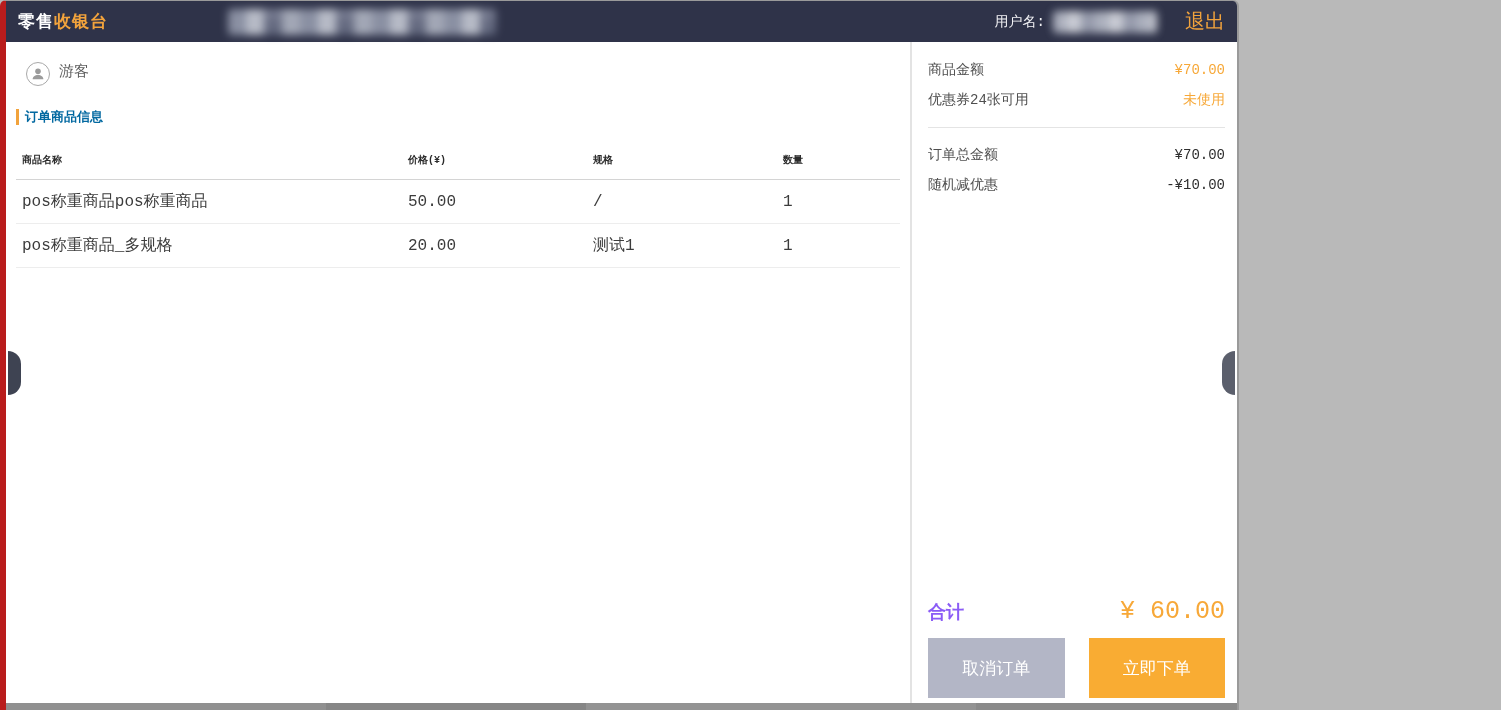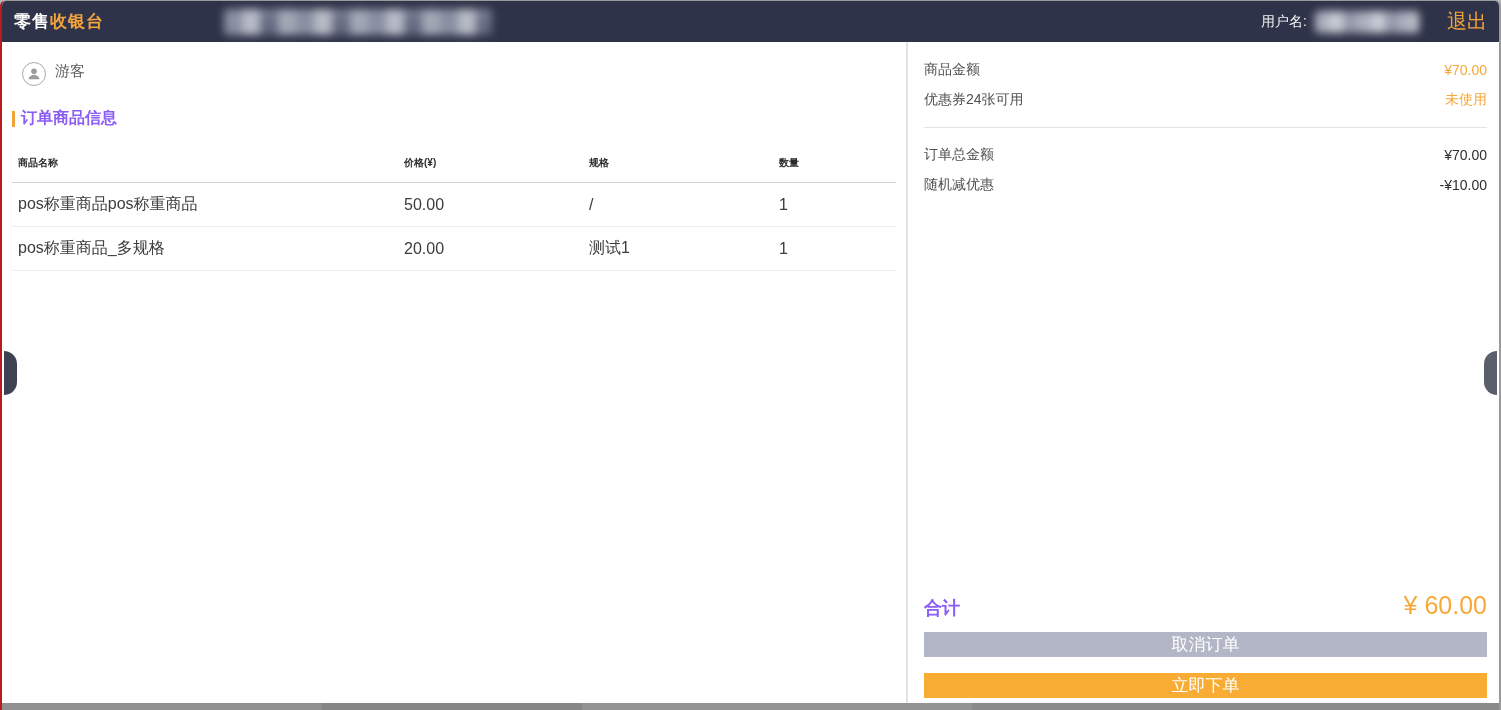--- a/index.html
+++ b/index.html
@@ -1,19 +1,19 @@
 <!DOCTYPE html>
 <html><head>
 <meta charset="utf-8">
 <style>
   html,body{margin:0;padding:0;background:#b9b9b9;font-family:"Liberation Sans","DejaVu Sans",sans-serif;}
   .window{
-    position:relative;width:1501px;height:710px;box-sizing:border-box;
+    position:relative;width:1239px;height:710px;box-sizing:border-box;
     background:#fff;overflow:hidden;border-radius:6px 6px 0 0;
-    border-top:1px solid #9a9a9a;border-left:2px solid #b91c1c;border-right:2px solid #9a9a9a;
+    border-top:1px solid #9a9a9a;border-left:6px solid #b91c1c;border-right:2px solid #9a9a9a;font-family:Liberation Mono, monospace;
   }
   
   .topbar{
     height:41px;background:#2f3349;display:flex;align-items:center;
     padding:0 12px;color:#fff;
   }
   .app-title{font-size:17px;font-weight:bold;letter-spacing:1px;white-space:nowrap;}
   .app-title .accent{color:#f2a33c;}
   .redacted{
     height:26px;border-radius:4px;filter:blur(4px);opacity:.85;
@@ -32,42 +32,42 @@
   .content{display:flex;height:662px;}
   .left-panel{width:906px;box-sizing:border-box;padding:0 10px;border-right:2px solid #e3e3e3;}
   .right-panel{flex:1;display:flex;flex-direction:column;box-sizing:border-box;padding:0 12px 6px 16px;}
   
   .guest-row{display:flex;align-items:flex-start;margin:20px 0 0 10px;height:26px;}
   .avatar{width:24px;height:24px;border-radius:50%;border:1.5px solid #a9a9a9;box-sizing:border-box;
           display:flex;align-items:center;justify-content:center;overflow:hidden;background:#fff;}
   .guest-name{margin-left:9px;font-size:15px;color:#5e5e5e;}
   .section-title{display:flex;align-items:center;margin:20px 0 0 0;}
   .section-bar{width:3px;height:16px;background:#f2a33c;margin-right:6px;}
-  .section-text{font-size:16px;font-weight:bold;color:#8b5cf6;}
+  .section-text{font-size:13px;font-weight:bold;color:#0369a1;}
   table.goods{border-collapse:collapse;width:100%;margin-top:18px;table-layout:fixed;}
   table.goods th{
     text-align:left;font-size:10px;font-weight:bold;color:#2b2b2b;
     padding:9px 0 12px 6px;border-bottom:1px solid #d4d4d4;
   }
   table.goods td{
     font-size:16px;color:#3c3c3c;padding:11px 0 11px 6px;border-bottom:1px solid #ededed;
   }
   col.c-name{width:386px;}col.c-price{width:185px;}col.c-spec{width:190px;}col.c-qty{width:auto;}
   
   .sum-row{display:flex;justify-content:space-between;align-items:center;height:30px;font-size:14px;}
   .sum-row:first-child{margin-top:13px;}
   .sum-label{color:#4f4f4f;}
   .sum-value{color:#2e2e2e;}
   .sum-value.accent{color:#f7a838;}
   .sum-divider{border:none;border-top:1px solid #e4e4e4;margin:12px 0;}
   .flex-spacer{flex:1;}
   .total-row{display:flex;justify-content:space-between;align-items:baseline;margin-bottom:12px;}
   .total-label{font-size:18px;font-weight:bold;color:#8b5cf6;}
   .total-value{font-size:25px;color:#f7a838;}
-  .btn-row{display:flex;gap:16px;flex-direction:column;}
+  .btn-row{display:flex;gap:24px;}
   .btn{flex:1;height:60px;border:none;font-size:17px;color:#fff;cursor:pointer;font-family:inherit;}
   .btn.cancel{background:#b3b6c6;}
   .btn.submit{background:#f9ac33;}
   
   .drawer-handle{position:absolute;top:350px;width:13px;height:44px;background:#3e4352;}
   .drawer-handle.left{left:2px;border-radius:0 44px 44px 0;}
   .drawer-handle.right{right:2px;border-radius:44px 0 0 44px;opacity:.85;}
   
   .bottom-strip{position:absolute;left:0;bottom:0;width:100%;height:7px;background:#8d8d8d;display:flex;}
   .bottom-strip .seg{height:100%;}

